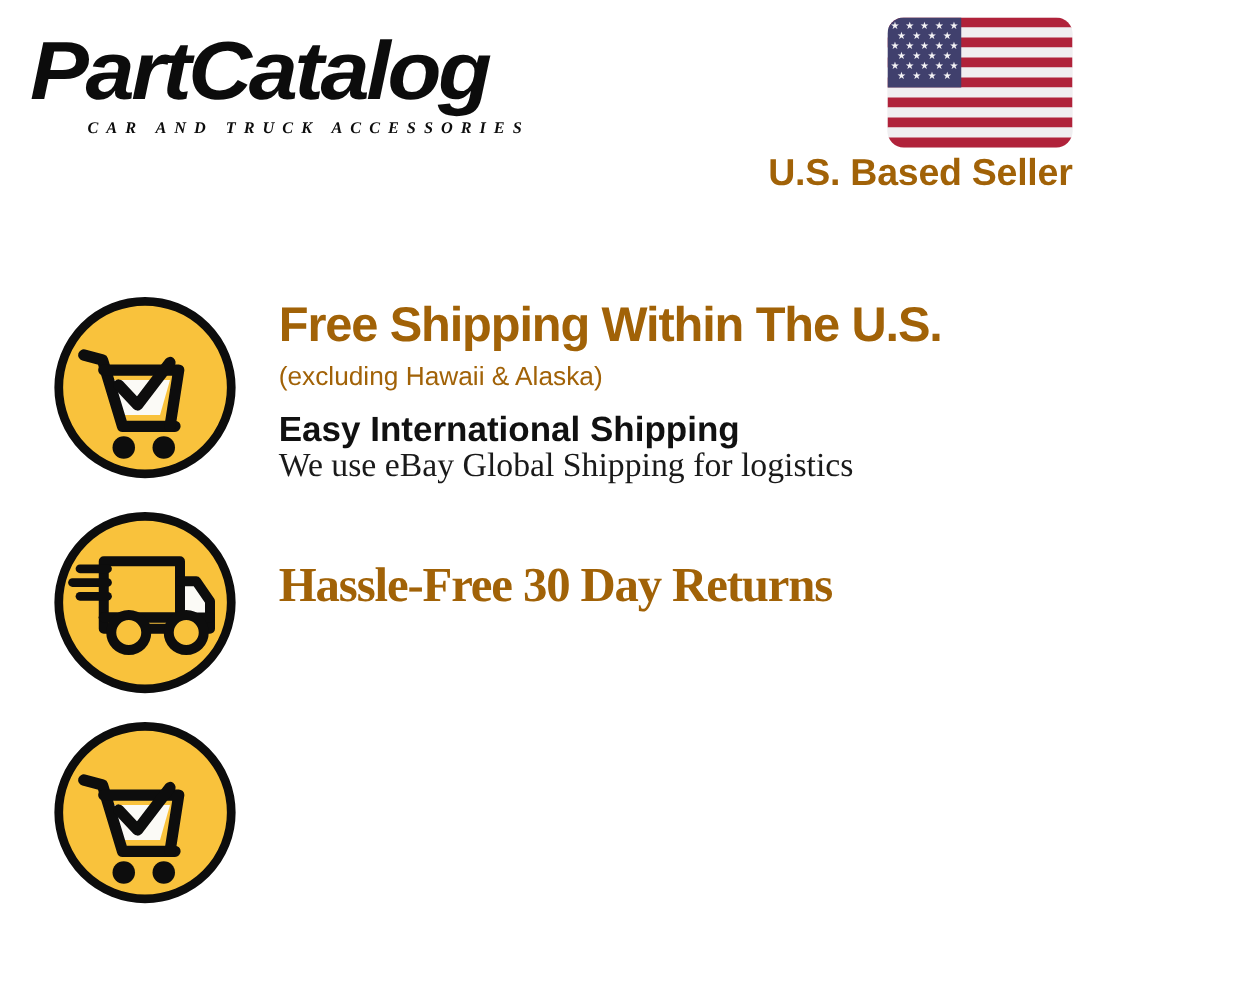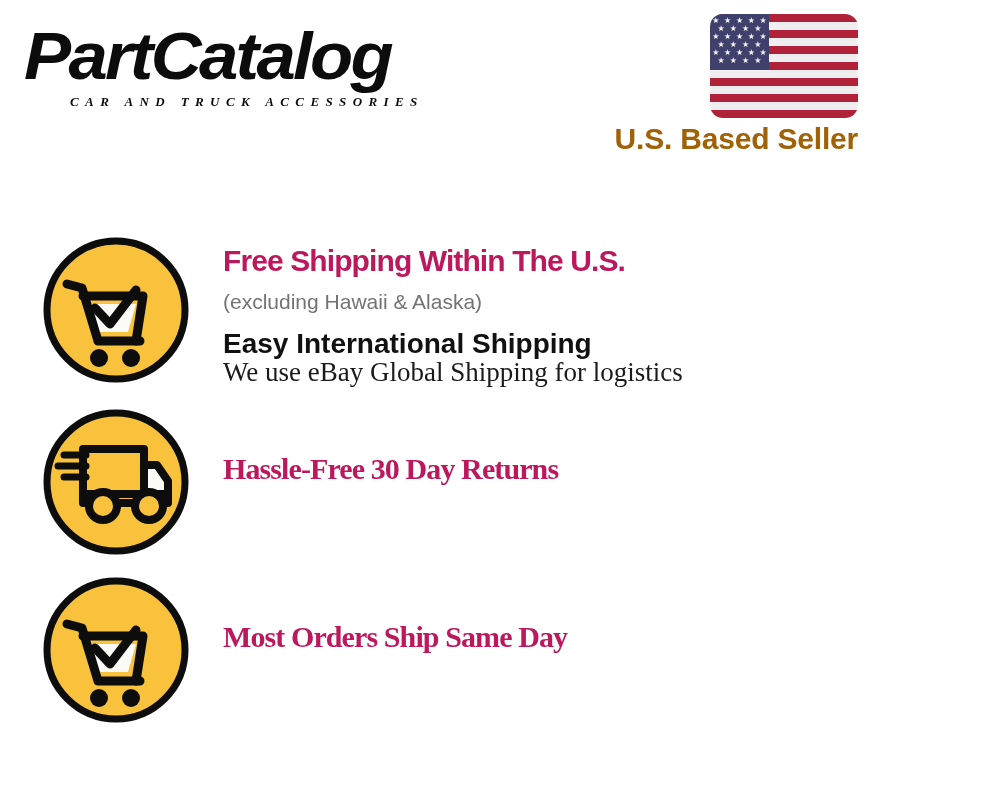--- a/index.html
+++ b/index.html
@@ -138,32 +138,32 @@
     flex: 0 0 auto;
     position: relative;
   }
   .feature-body {
     margin-left: 33px;
     padding-top: 2px;
     flex: 1 1 auto;
   }
 
   .feature-title {
-    font-size: 30px;
+    font-size: 39px;
     font-weight: bold;
     line-height: 46px;
     letter-spacing: -0.9px;
-    color: #be185d;
+    color: #a16207;
     white-space: nowrap;
   }
   .feature-note {
     font-size: 21px;
     font-weight: normal;
     line-height: 28px;
-    color: #737373;
+    color: #a16207;
     margin-top: 4px;
   }
   .feature-sub-title {
     font-size: 28px;
     font-weight: bold;
     line-height: 27px;
     color: #111111;
     margin-top: 14px;
   }
   .feature-sub-note {
@@ -298,18 +298,15 @@
       <svg viewBox="0 0 148 150" width="148" height="150">
         <circle cx="74" cy="74" r="69" fill="#f9c23c" stroke="#0d0d0d" stroke-width="7"></circle>
         <path d="M46 68 L94 68 L86 96 L52 96 Z" fill="#fbfaf6"></path>
         <path d="M25 48 L40 52 L56 105 L98 105" fill="none" stroke="#0d0d0d" stroke-width="9" stroke-linecap="round" stroke-linejoin="round"></path>
         <path d="M41 60 L101 60 L94 105" fill="none" stroke="#0d0d0d" stroke-width="9" stroke-linecap="round" stroke-linejoin="round"></path>
         <path d="M53 72 L68 88 L94 54" fill="none" stroke="#0d0d0d" stroke-width="9" stroke-linecap="round" stroke-linejoin="round"></path>
         <circle cx="57" cy="122" r="9" fill="#0d0d0d"></circle>
         <circle cx="89" cy="122" r="9" fill="#0d0d0d"></circle>
       </svg>
     </div>
-    <div class="feature-body">
-      <div class="feature-title">Most Orders Ship Same Day</div>
-    </div>
   </div>
 
 </div>
 
 </body></html>

